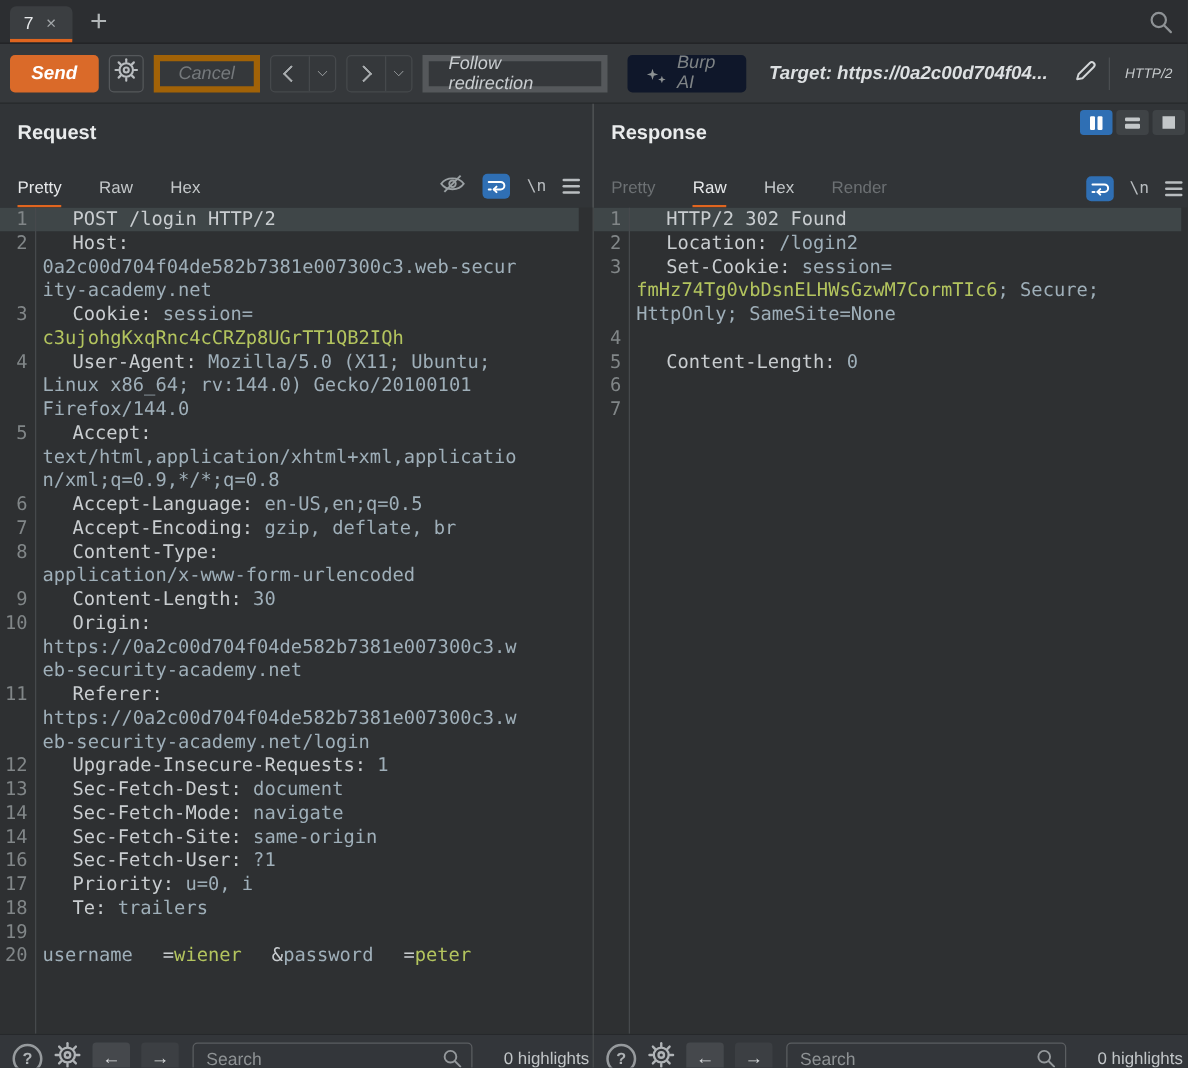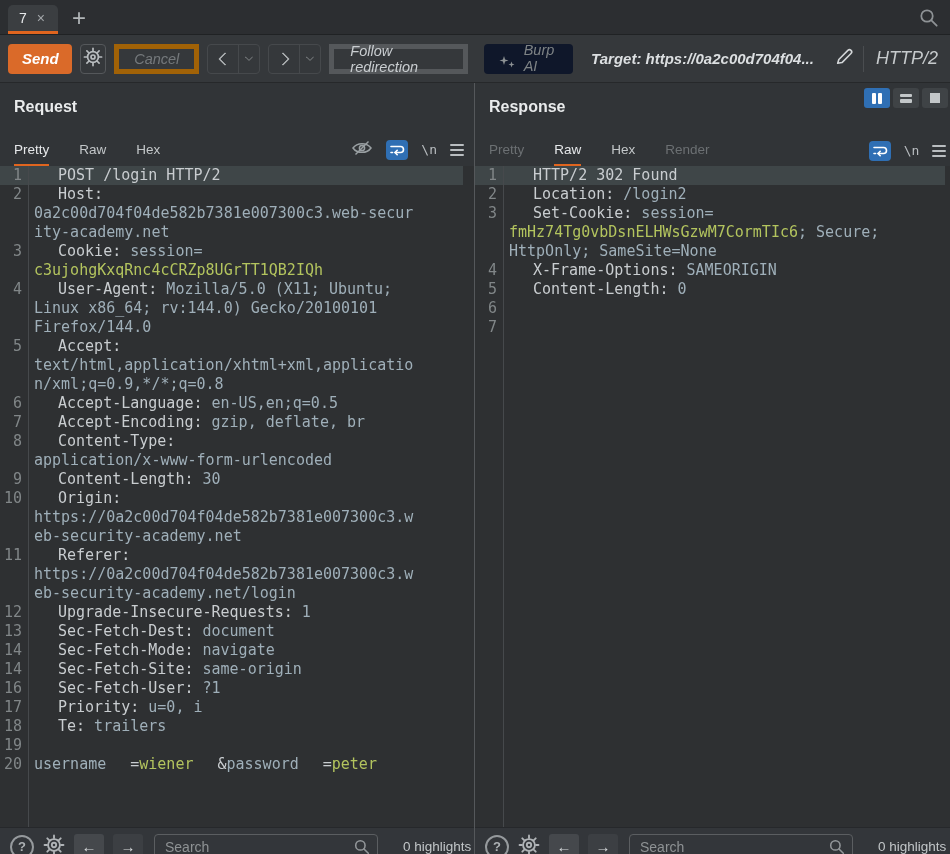--- a/index.html
+++ b/index.html
@@ -27,21 +27,21 @@
   .btn-cancel{padding:0 15px;color:#75797c;font-size:14.5px;}
   .navgrp{height:30px;border:1px solid #46494c;border-radius:4px;box-sizing:border-box;display:flex;align-items:stretch;}
   .navgrp .seg{width:30px;display:flex;align-items:center;justify-content:center;}
   .navgrp .dd{width:20px;border-left:1px solid #46494c;display:flex;align-items:center;justify-content:center;}
   .btn-follow{padding:0 16px;border-color:#55585b;color:#c9cdd0;font-size:14.5px;}
   .btn-ai{margin-left:8px;height:30px;background:#0f172a;border-radius:4px;display:flex;align-items:flex-end;gap:7px;padding:0 13px;color:#7e8385;font-size:14.5px;}
   .target{margin-left:10px;color:#dcdfe1;font-size:15px;font-weight:bold;white-space:nowrap;}
   .pencil{margin-left:12px;display:flex;align-items:center;}
   .tright{margin-left:auto;display:flex;align-items:center;gap:12px;}
   .vsep{width:1px;height:26px;background:#4a4d50;}
-  .proto{color:#c6cacc;font-size:18px;margin-right:4px;}
+  .proto{color:#c6cacc;font-size:11px;margin-right:4px;}
   .chev{display:inline-block;width:8px;height:8px;border-right:2px solid #a7abad;border-bottom:2px solid #a7abad;border-radius:1px;}
   .chev.left{transform:rotate(135deg);margin-left:3px;}
   .chev.right{transform:rotate(-45deg);margin-right:3px;}
   .chev.down{width:5px;height:5px;transform:rotate(45deg);border-color:#8d9193;border-width:1.5px;margin-top:-3px;}
   
   .main{display:flex;height:786px;}
   .panel{display:flex;flex-direction:column;box-sizing:border-box;}
   .panel.left{width:475px;border-right:1px solid #55585b;}
   .panel.rightp{flex:1;}
   .phead{height:56px;position:relative;}
@@ -427,21 +427,20 @@
         <div class="row">
           <span class="ln"></span>
           <span class="code"><span class="tk-g">fmHz74Tg0vbDsnELHWsGzwM7CormTIc6</span><span class="tk-v">; Secure;</span></span>
         </div>
         <div class="row">
           <span class="ln"></span>
           <span class="code"><span class="tk-v">HttpOnly; SameSite=None</span></span>
         </div>
         <div class="row">
           <span class="ln">4</span>
-          <span class="code"><span class="tk-n">X-Frame-Options:</span><span class="tk-v"> SAMEORIGIN</span></span>
         </div>
         <div class="row">
           <span class="ln">5</span>
           <span class="code"><span class="tk-n">Content-Length:</span><span class="tk-v"> 0</span></span>
         </div>
         <div class="row">
           <span class="ln">6</span>
           <span class="code"></span>
         </div>
         <div class="row">

